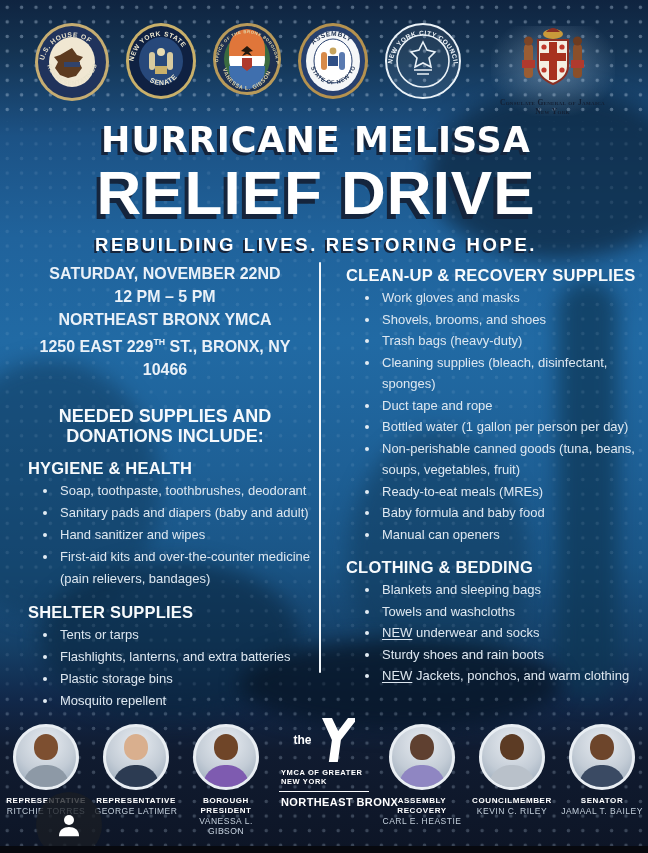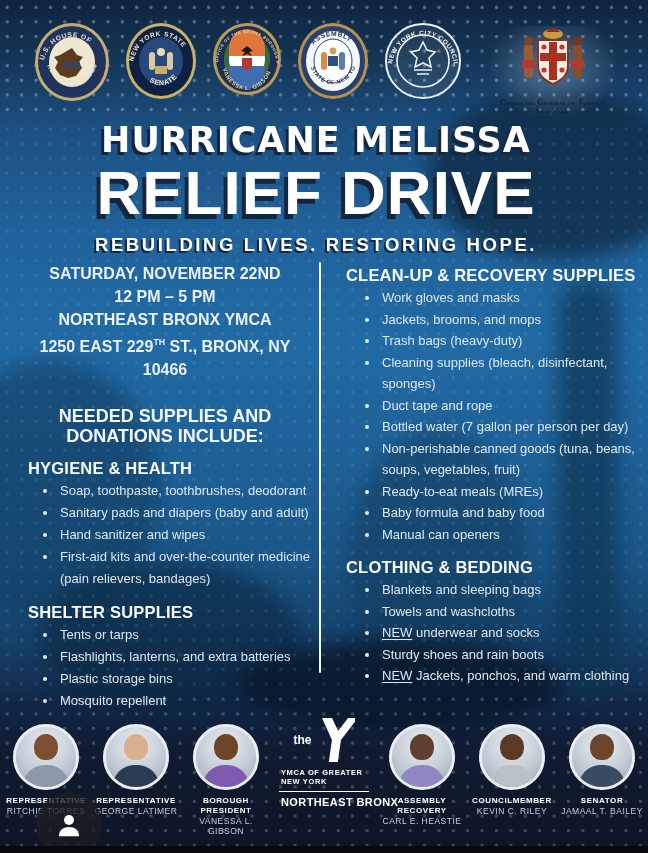--- a/index.html
+++ b/index.html
@@ -227,25 +227,25 @@
         <li>Flashlights, lanterns, and extra batteries</li>
         <li>Plastic storage bins</li>
         <li>Mosquito repellent</li>
       </ul>
   </div>
 
   <div class="col right">
     <div class="sec-h first">CLEAN-UP &amp; RECOVERY SUPPLIES</div>
     <ul class="blist">
         <li>Work gloves and masks</li>
-        <li>Jackets, brooms, and mops</li>
+        <li>Shovels, brooms, and shoes</li>
         <li>Trash bags (heavy-duty)</li>
         <li>Cleaning supplies (bleach, disinfectant, sponges)</li>
         <li>Duct tape and rope</li>
-        <li>Bottled water (7 gallon per person per day)</li>
+        <li>Bottled water (1 gallon per person per day)</li>
         <li>Non-perishable canned goods (tuna, beans, soups, vegetables, fruit)</li>
         <li>Ready-to-eat meals (MREs)</li>
         <li>Baby formula and baby food</li>
         <li>Manual can openers</li>
       </ul>
 
     <div class="sec-h">CLOTHING &amp; BEDDING</div>
     <ul class="blist">
         <li>Blankets and sleeping bags</li>
         <li>Towels and washcloths</li>

